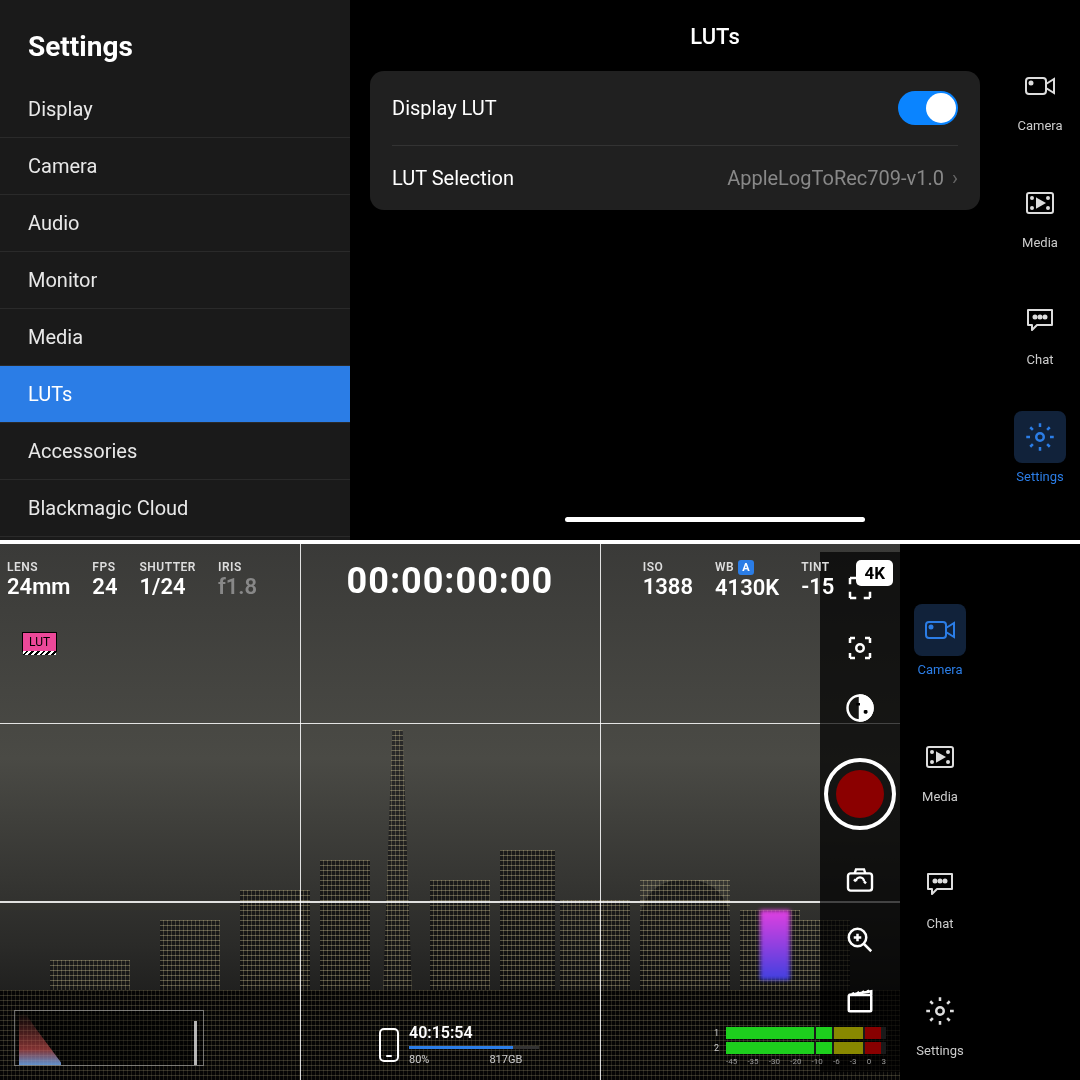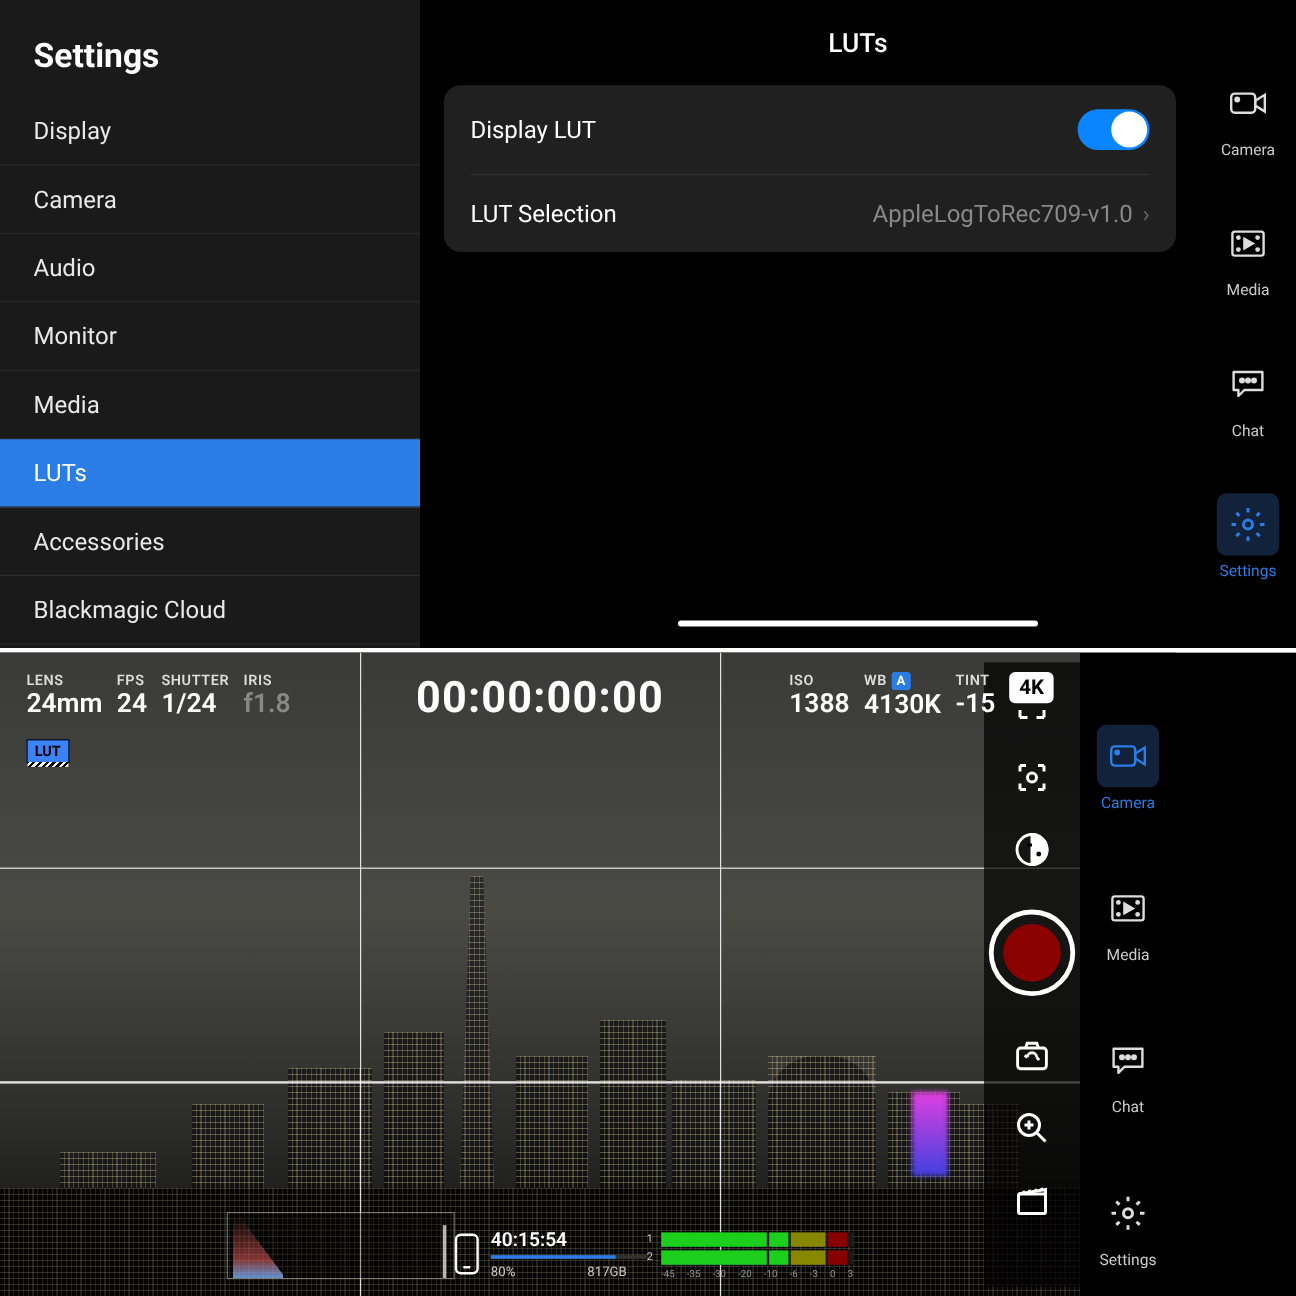--- a/index.html
+++ b/index.html
@@ -29,31 +29,31 @@
 .bottom-half{height:536px;display:flex;background:#000;}
 .viewfinder-area{width:900px;position:relative;background:#0a0a0a;}
 .scene{position:absolute;inset:0;background:linear-gradient(to bottom,#3a3a38 0%,#4a4a45 40%,#2a2a28 75%,#0d0d0d 100%);overflow:hidden;}
 .building{position:absolute;bottom:0;background:linear-gradient(to bottom,#1a1a1a,#050505);}
 .tower-main{left:380px;width:35px;height:350px;background:linear-gradient(to bottom,#2a2a2a,#0a0a0a);clip-path:polygon(35% 0,65% 0,100% 100%,0 100%);}
 .windows{position:absolute;inset:0;background-image:repeating-linear-gradient(0deg,transparent 0,transparent 4px,rgba(255,240,180,0.3) 4px,rgba(255,240,180,0.3) 5px),repeating-linear-gradient(90deg,transparent 0,transparent 3px,rgba(255,240,180,0.2) 3px,rgba(255,240,180,0.2) 4px);}
 .glow{position:absolute;left:760px;bottom:100px;width:30px;height:70px;background:linear-gradient(to bottom,#e040e0,#4040e0);filter:blur(2px);}
 .grid-overlay{position:absolute;inset:0;pointer-events:none;}
 .grid-v{position:absolute;top:0;bottom:0;width:1.5px;background:rgba(255,255,255,0.85);}
 .grid-h{position:absolute;left:0;right:0;height:1.5px;background:rgba(255,255,255,0.85);}
-.info-bar{position:absolute;top:0;left:0;right:0;display:flex;align-items:flex-start;padding:16px 22px;gap:12px;z-index:5;}
+.info-bar{position:absolute;top:0;left:0;right:0;display:flex;align-items:flex-start;padding:16px 7px;gap:22px;z-index:5;}
 .info-block{display:flex;flex-direction:column;}
 .info-label{font-size:12px;font-weight:600;color:#ddd;letter-spacing:0.5px;}
 .info-value{font-size:22px;font-weight:600;color:#fff;}
 .info-value.dim{color:#888;}
 .timecode{font-size:36px;font-weight:700;flex:1;text-align:center;letter-spacing:1px;}
 .wb-a{display:inline-block;background:#2b7de6;color:#fff;font-size:11px;padding:1px 4px;border-radius:3px;margin-left:4px;font-weight:700;}
 .res-badge{background:#fff;color:#000;font-size:17px;font-weight:700;padding:3px 8px;border-radius:5px;}
-.lut-badge{position:absolute;top:72px;left:22px;background:#3b82f6;color:#000;font-size:12px;font-weight:700;padding:2px 6px;border:1px solid #000;z-index:5;}
+.lut-badge{position:absolute;top:88px;left:22px;background:#ec4899;color:#000;font-size:12px;font-weight:400;padding:2px 6px;border:1px solid #000;z-index:5;}
 .lut-badge::after{content:'';position:absolute;left:0;right:0;bottom:-4px;height:4px;background:repeating-linear-gradient(-45deg,#fff 0,#fff 2px,#000 2px,#000 4px);}
-.bottom-overlays{position:absolute;bottom:14px;left:14px;right:14px;display:flex;align-items:flex-end;justify-content:center;z-index:5;}
+.bottom-overlays{position:absolute;bottom:14px;left:14px;right:14px;display:flex;align-items:flex-end;justify-content:space-between;z-index:5;}
 .histogram{width:190px;height:56px;border:1px solid rgba(255,255,255,0.4);position:relative;background:rgba(0,0,0,0.3);}
 .histo-shape{position:absolute;left:4px;bottom:0;width:42px;height:52px;background:linear-gradient(to top,rgba(120,180,255,0.8),rgba(255,100,100,0.5) 30%,transparent);clip-path:polygon(0 100%,0 5%,15% 0%,40% 30%,100% 95%,100% 100%);}
 .histo-bar{position:absolute;right:6px;bottom:0;width:3px;height:44px;background:rgba(255,255,255,0.7);}
 .storage{display:flex;align-items:center;gap:10px;color:#fff;}
 .phone-icon{width:20px;height:34px;border:2px solid #fff;border-radius:5px;position:relative;}
 .phone-icon::after{content:'';position:absolute;bottom:3px;left:50%;transform:translateX(-50%);width:6px;height:2px;background:#fff;border-radius:1px;}
 .storage-info{display:flex;flex-direction:column;gap:4px;}
 .storage-time{font-size:16px;font-weight:600;}
 .storage-bar{width:130px;height:3px;background:#333;position:relative;}
 .storage-fill{height:100%;background:#2b7de6;}

